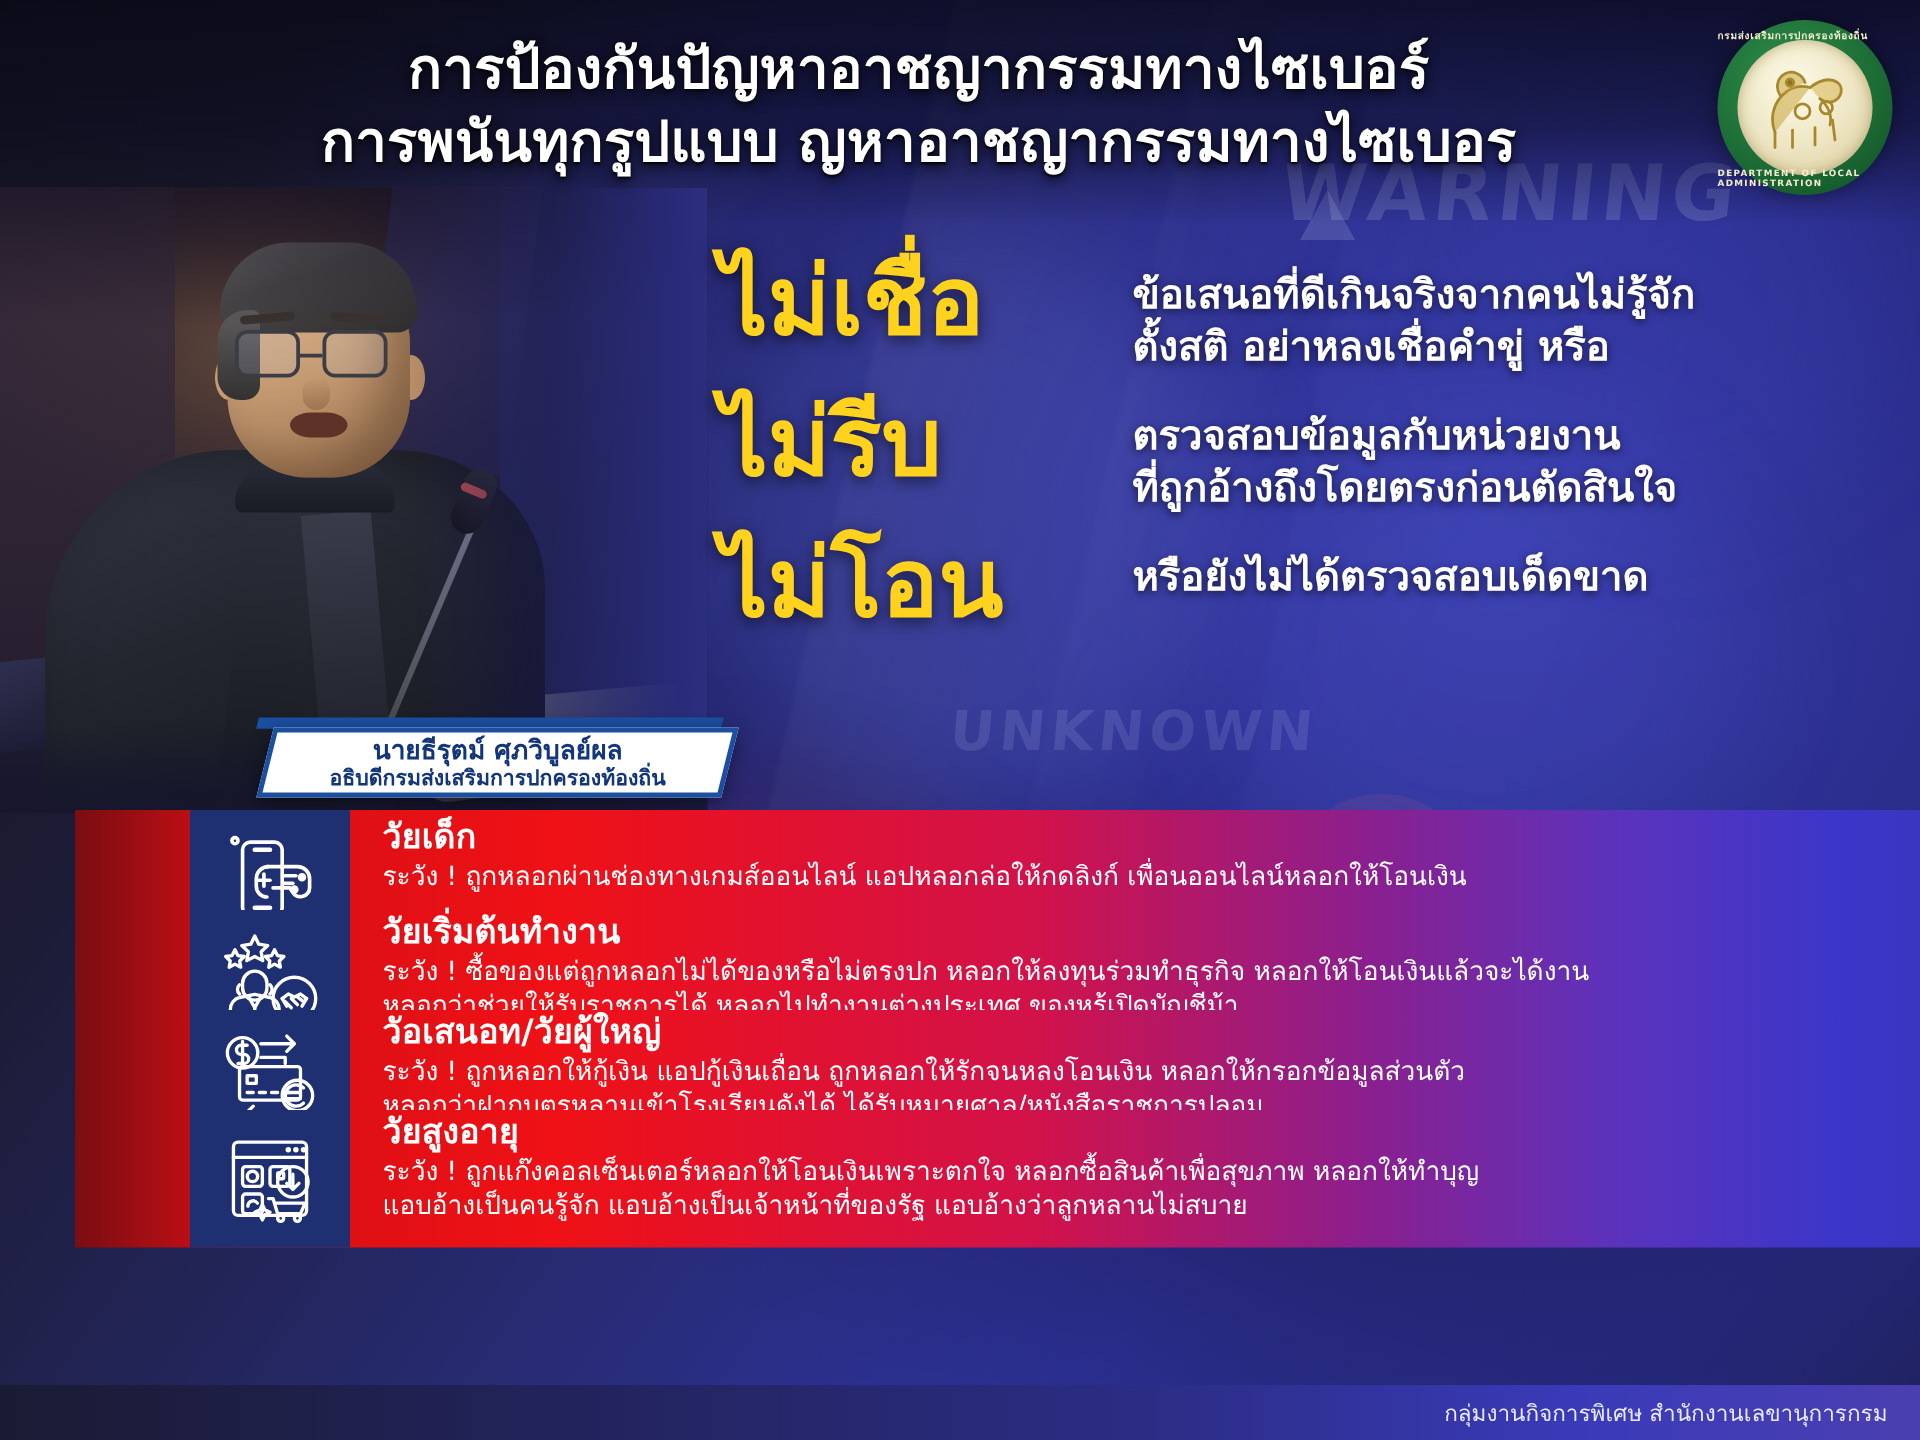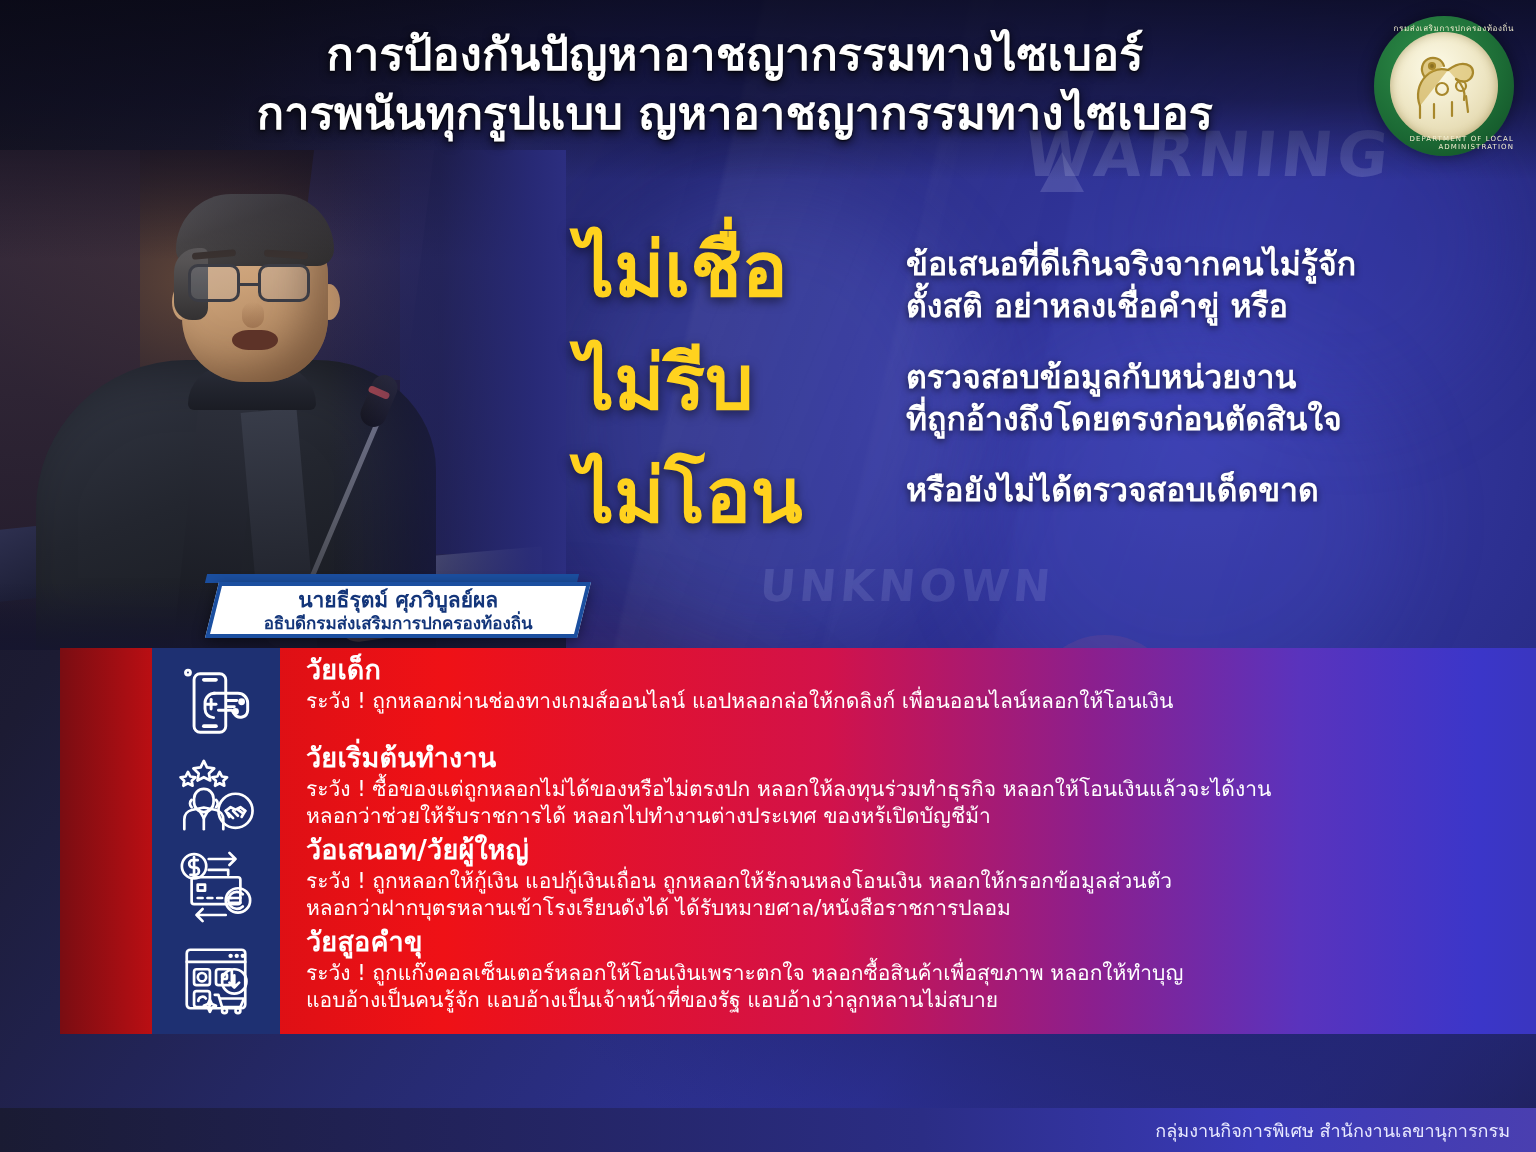--- a/index.html
+++ b/index.html
@@ -240,28 +240,28 @@
   .seal-inner {
     position:absolute; left:16px; top:16px; width:108px; height:108px;
     border-radius:50%;
     background:radial-gradient(circle at 42% 34%, #fdfbe8 0%, #eee6c4 50%, #d9cb9a 100%);
     box-shadow: inset 0 0 10px rgba(120,100,40,.45);
   }
   .seal-lion {
     position:absolute; left:16px; top:16px; width:108px; height:108px;
   }
   .seal-txt-top, .seal-txt-bot {
-    position:absolute; left:0; width:140px; text-align:right;
-    font-size:8px; color:#f3efd0; font-weight:400; letter-spacing:.6px;
+    position:absolute; left:0; width:140px; text-align:left;
+    font-size:8px; color:#f3efd0; font-weight:700; letter-spacing:.6px;
   }
   .seal-txt-top { top:6px; }
   .seal-txt-bot { bottom:5px; font-size:7px; letter-spacing:1.1px; }
 
   
-  .slogans { position:absolute; left:576px; top:230px; width:950px; }
+  .slogans { position:absolute; left:576px; top:201px; width:950px; }
   .slogan-row { display:flex; align-items:flex-start; margin-bottom:16px; }
   .slogan-row:nth-child(2){ margin-top:2px; }
   .slogan-key {
     width:330px; flex:0 0 330px;
     color:#FFD21E;
     font-size:76px; line-height:1.06;
     font-weight:700;
     text-shadow:0 3px 12px rgba(0,0,0,.6);
     white-space:nowrap;
   }
@@ -284,21 +284,21 @@
   .nameplate-accent {
     position:absolute; left:206px; top:574px; width:372px; height:9px;
     background:#1b4fa0; transform:skewX(-14deg);
   }
   .nameplate-inner { transform:skewX(14deg); text-align:center; padding-top:2px; }
   .np-name { color:#13357a; font-size:21px; font-weight:700; line-height:1.18; }
   .np-role { color:#13357a; font-size:17px; font-weight:600; line-height:1.18; }
 
   
   .rows { position:absolute; left:0; top:648px; width:1536px; }
-  .row { position:relative; height:80px; margin-bottom:12px; }
+  .row { position:relative; height:80px; }
   .row-bar {
     position:absolute; left:60px; top:0; right:0; height:110px;
     background:linear-gradient(90deg,
        #7a0d12 0%, #d60f14 9%, #ef1116 26%, #d2124a 52%,
        #8b1f8e 70%, #5a33bd 84%, #3b36c9 96%, #3a36c0 100%);
   }
   .row-iconbox {
     position:absolute; left:152px; top:0; width:128px; height:110px;
     background:#1e3072;
     display:flex; align-items:center; justify-content:center;
@@ -538,21 +538,21 @@
           <path d="M17.5 50 a3.4 3.4 0 0 1 6.2 -2"></path>
           <circle cx="47" cy="34" r="10"></circle>
           <path d="M47 29 v10 M43 35 l4 4 4 -4"></path>
           <path d="M31 45 h3 l3 10 h15 l3 -7 H36"></path>
           <circle cx="39" cy="58" r="2"></circle>
           <circle cx="50" cy="58" r="2"></circle>
           <path d="M27 49 l1.6 3.4 3.4 1.6 -3.4 1.6 -1.6 3.4 -1.6 -3.4 -3.4 -1.6 3.4 -1.6z"></path>
         </svg>
       </div>
       <div class="row-text">
-        <div class="row-title">วัยสูอคำขุ</div>
+        <div class="row-title">วัยสูงอายุ</div>
         <div class="row-body">
           <div>ระวัง ! ถูกแก๊งคอลเซ็นเตอร์หลอกให้โอนเงินเพราะตกใจ หลอกซื้อสินค้าเพื่อสุขภาพ หลอกให้ทำบุญ</div>
           <div>แอบอ้างเป็นคนรู้จัก แอบอ้างเป็นเจ้าหน้าที่ของรัฐ แอบอ้างว่าลูกหลานไม่สบาย</div>
         </div>
       </div>
     </div>
 
   </div>
 
   <div class="footer">

